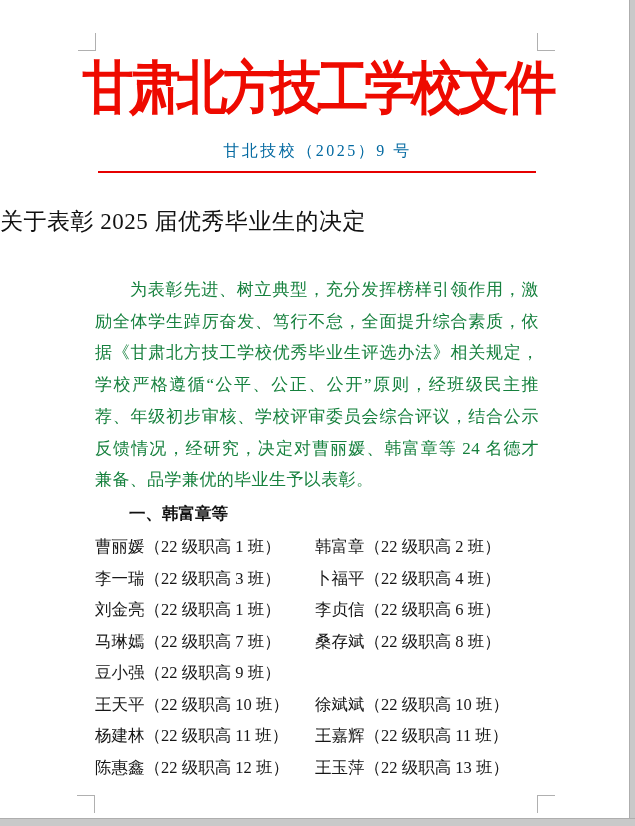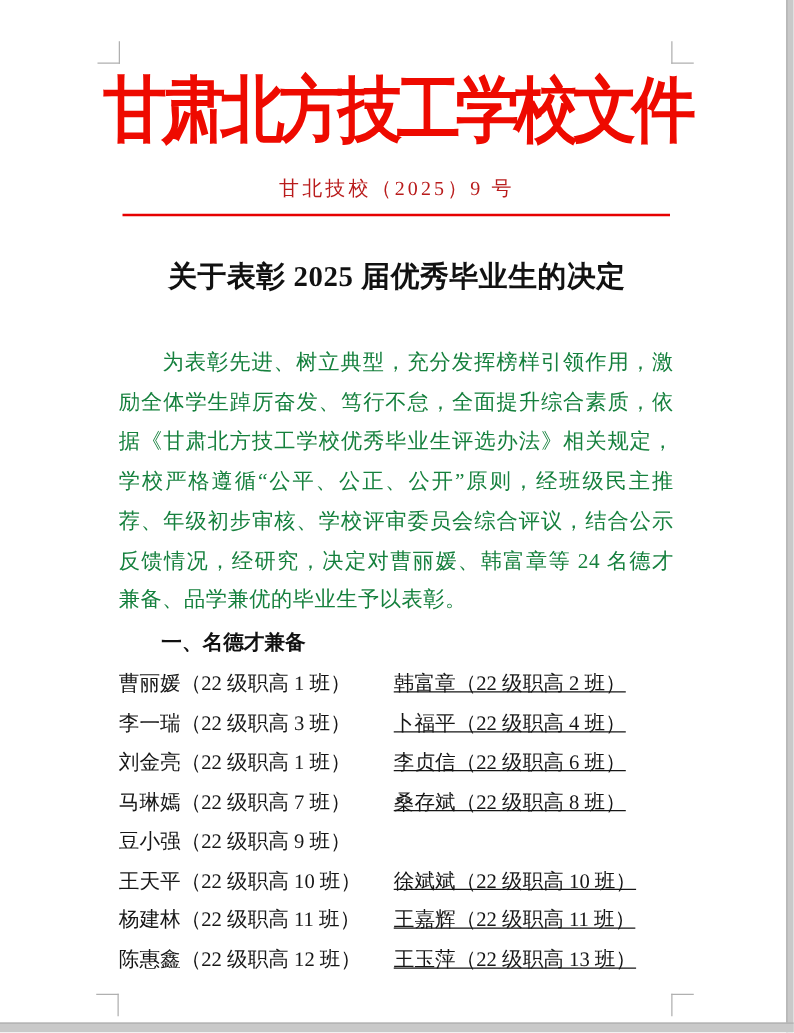--- a/index.html
+++ b/index.html
@@ -36,32 +36,31 @@
     letter-spacing:-4px;
     color:#ee0a00;
     transform:scaleY(1.12);
     transform-origin:center top;
     white-space:nowrap;
   }
   .docnum {
     position:absolute; left:0; top:141px; width:635px;
     text-align:center;
     font-size:16px; letter-spacing:2.5px;
-    color:#b91c1c;
+    color:#0369a1;
     white-space:nowrap;
   }
   .redline {
     position:absolute; left:98px; top:171px;
     width:438px; height:2px;
     background:#e60000;
   }
   .doc-title {
     position:absolute; left:0; top:206px; width:635px; margin:0;
-    text-align:center;
-    font-size:23px; font-weight:bold; letter-spacing:0.5px;
+    font-size:23px; font-weight:normal; letter-spacing:0.5px;
     color:#111111;
     white-space:nowrap;
   }
   .para {
     position:absolute; left:95px; top:274px; width:444px; margin:0;
     font-size:17px; line-height:31.7px;
     letter-spacing:0.4px;
     text-align:justify;
     text-indent:35px;
     color:#15803d;
@@ -77,21 +76,21 @@
     position:absolute; left:95px; top:531px; width:450px;
   }
   .honor-list .row {
     display:flex;
     height:31.5px; line-height:31.5px;
     font-size:16.5px;
     color:#161616;
     white-space:nowrap;
   }
   .honor-list .cell-left  { width:220px; }
-  .honor-list .cell-right { flex:1;text-decoration:underline; }
+  .honor-list .cell-right { flex:1; }
 </style>
 </head>
 <body>
 
 <div class="page">
 
   <div class="mark tl"></div>
   <div class="mark tr"></div>
   <div class="mark bl"></div>
   <div class="mark br"></div>
@@ -99,21 +98,21 @@
   <div class="masthead">甘肃北方技工学校文件</div>
 
   <div class="docnum">甘北技校（2025）9 号</div>
 
   <div class="redline"></div>
 
   <h1 class="doc-title">关于表彰 2025 届优秀毕业生的决定</h1>
 
   <p class="para">为表彰先进、树立典型，充分发挥榜样引领作用，激励全体学生踔厉奋发、笃行不怠，全面提升综合素质，依据《甘肃北方技工学校优秀毕业生评选办法》相关规定，学校严格遵循“公平、公正、公开”原则，经班级民主推荐、年级初步审核、学校评审委员会综合评议，结合公示反馈情况，经研究，决定对曹丽媛、韩富章等 24 名德才兼备、品学兼优的毕业生予以表彰。</p>
 
-  <div class="section-heading">一、名德才兼备</div>
+  <div class="section-heading">一、韩富章等</div>
 
   <div class="honor-list">
     <div class="row">
       <span class="cell-left">曹丽媛（22 级职高 1 班）</span>
       <span class="cell-right">韩富章（22 级职高 2 班）</span>
     </div>
     <div class="row">
       <span class="cell-left">李一瑞（22 级职高 3 班）</span>
       <span class="cell-right">卜福平（22 级职高 4 班）</span>
     </div>

